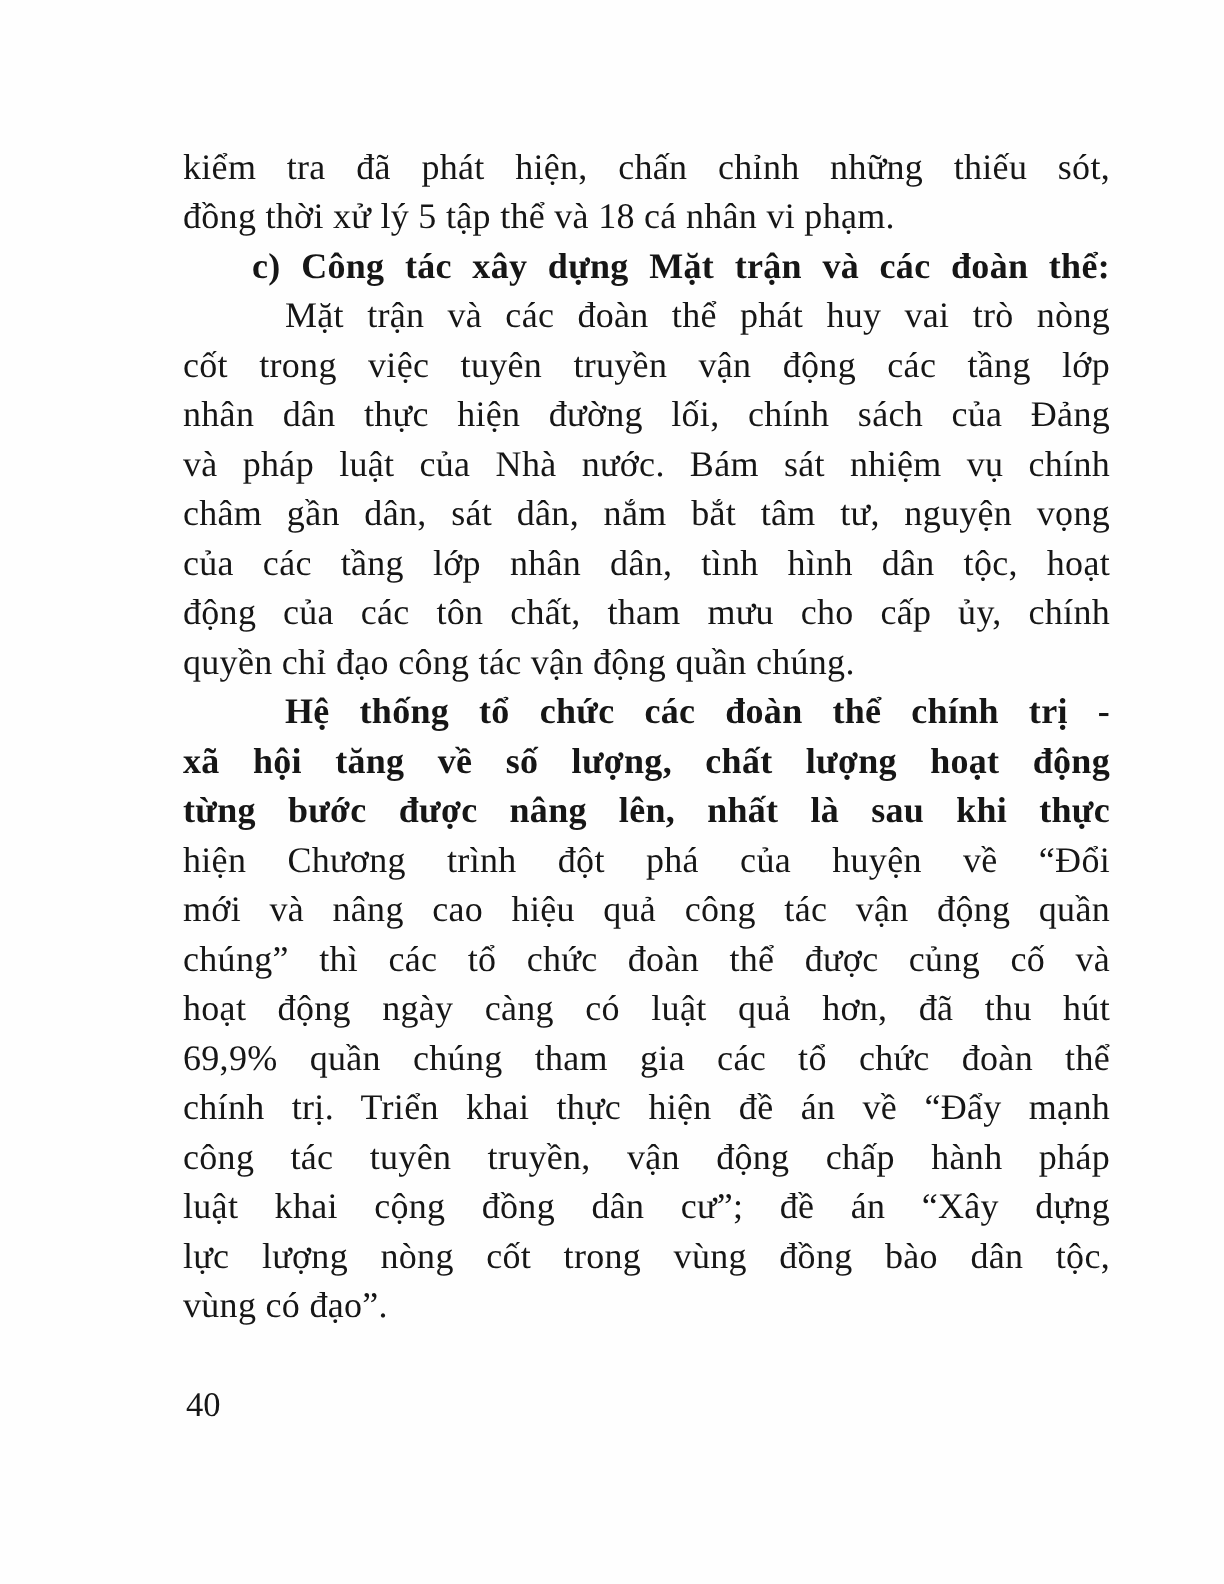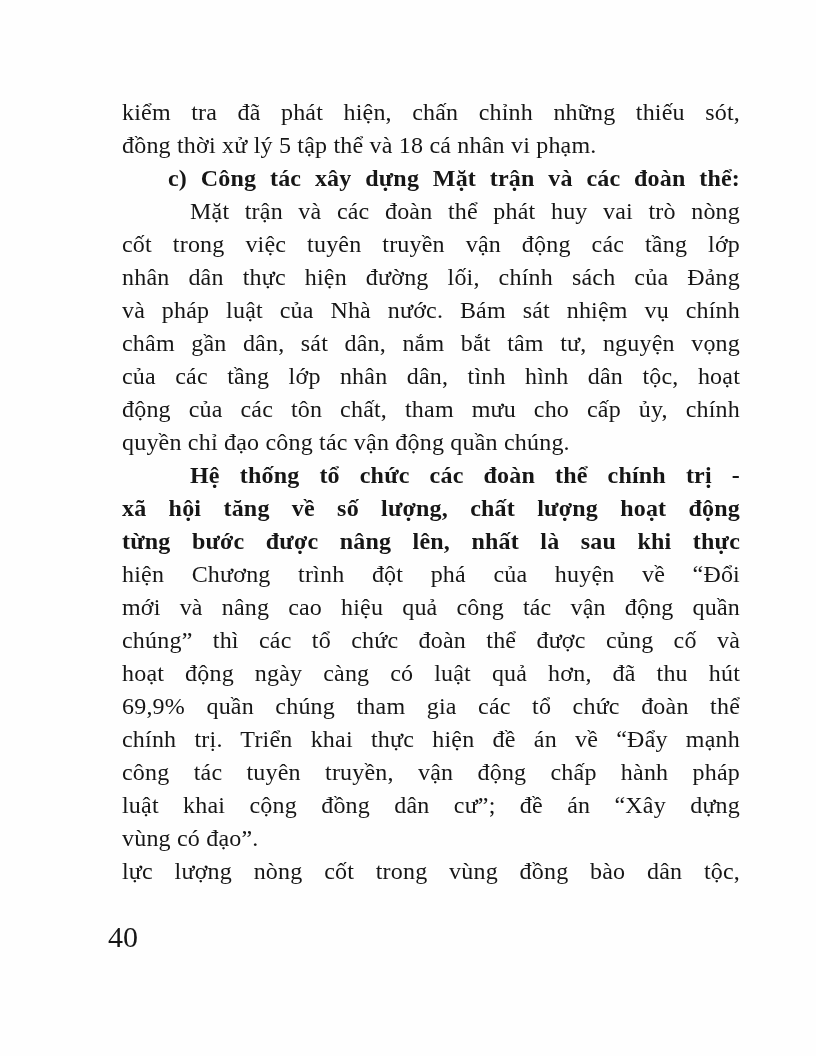--- a/index.html
+++ b/index.html
@@ -40,23 +40,23 @@
     font-family: Liberation Serif, serif;
   }
   .line.indent {
     padding-left: 68px;
   }
   .line.heading {
     padding-left: 46px;
   }
   .page-number {
     position: absolute;
-    left: 108px;
+    left: 124px;
     top: 920px;
-    font-size: 30px;
+    font-size: 23px;
     line-height: 33px;
     color: #161616;
   }
 </style>
 </head>
 <body>
 
 <div class="page">
   <div class="text-block">
       <div class="line fill">kiểm tra đã phát hiện, chấn chỉnh những thiếu sót,</div>
@@ -74,17 +74,17 @@
       <div class="line fill bold">xã hội tăng về số lượng, chất lượng hoạt động</div>
       <div class="line fill bold">từng bước được nâng lên, nhất là sau khi thực</div>
       <div class="line fill">hiện Chương trình đột phá của huyện về “Đổi</div>
       <div class="line fill">mới và nâng cao hiệu quả công tác vận động quần</div>
       <div class="line fill">chúng” thì các tổ chức đoàn thể được củng cố và</div>
       <div class="line fill">hoạt động ngày càng có luật quả hơn, đã thu hút</div>
       <div class="line fill">69,9% quần chúng tham gia các tổ chức đoàn thể</div>
       <div class="line fill">chính trị. Triển khai thực hiện đề án về “Đẩy mạnh</div>
       <div class="line fill">công tác tuyên truyền, vận động chấp hành pháp</div>
       <div class="line fill">luật khai cộng đồng dân cư”; đề án “Xây dựng</div>
+      <div class="line fill">lực lượng nòng cốt trong vùng đồng bào dân tộc,</div>
       <div class="line">vùng có đạo”.</div>
-      <div class="line fill">lực lượng nòng cốt trong vùng đồng bào dân tộc,</div>
     </div>
   <div class="page-number">40</div>
 </div>
 
 </body></html>

